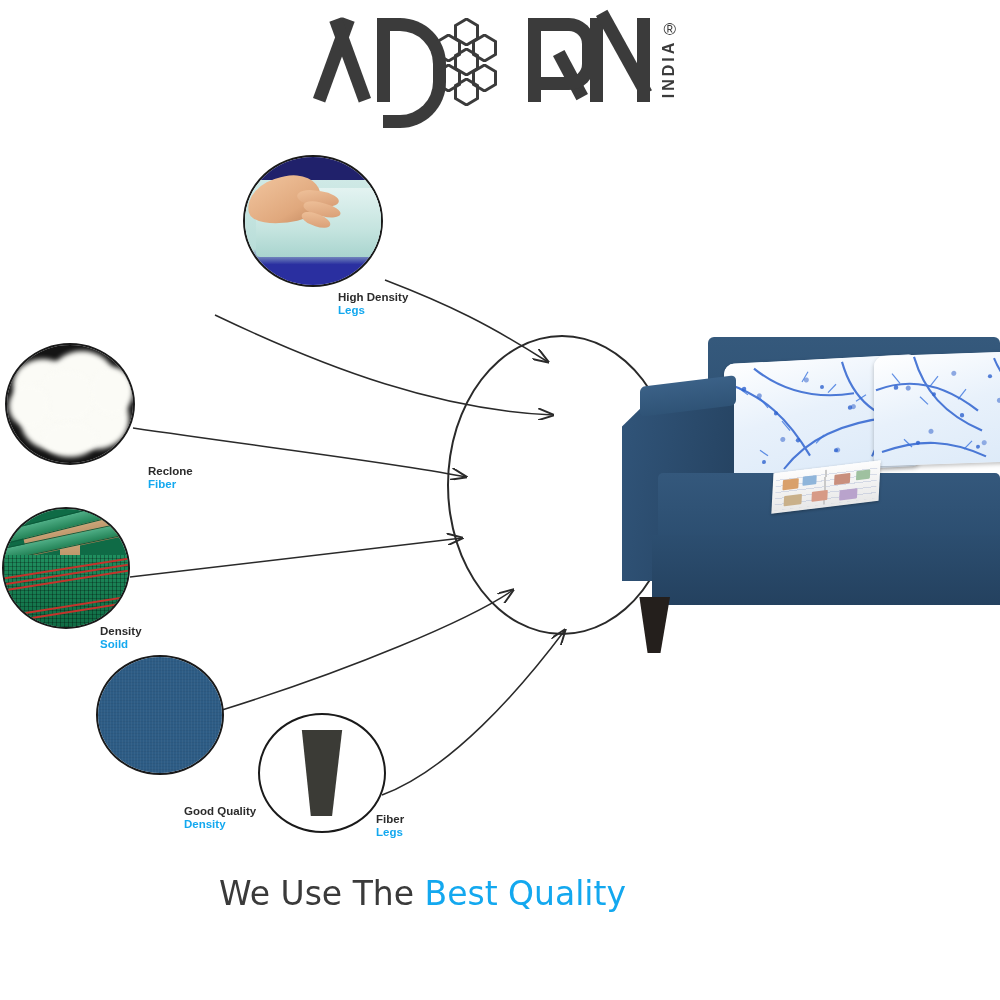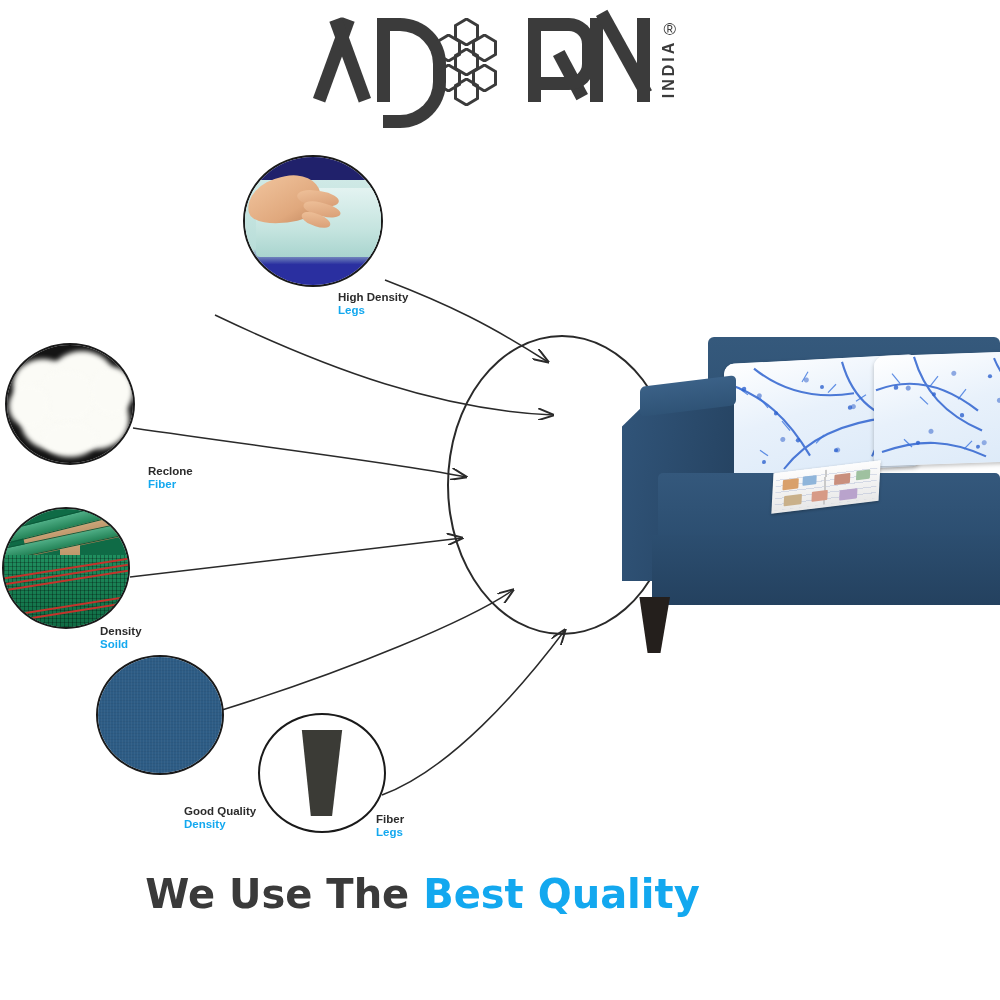--- a/index.html
+++ b/index.html
@@ -188,21 +188,21 @@
   .mag-spread{position:absolute;inset:3px;
     background:
       linear-gradient(90deg, transparent 48%, #c9c9c9 48%, #c9c9c9 50%, transparent 50%),
       repeating-linear-gradient(0deg, transparent 0 5px, rgba(120,140,190,.25) 5px 6px);}
   .mag-pic{position:absolute;border-radius:1px;}
 
   
   #tagline{position:absolute;left:0;top:872px;width:1000px;}
   .tag-line{
     font-family:"DejaVu Sans", sans-serif;
-    font-size: 40px; font-weight: bold; color:#3a3a3a;
+    font-size: 33px; font-weight: normal; color:#3a3a3a;
     line-height: 44px; white-space: nowrap;
   }
   #tag-line-1{ text-align:center; padding-right: 155px; }
   #tag-line-2{ text-align:center; padding-left: 175px; }
   .hl{ color:#13a8ef; }
 </style>
 </head>
 <body>
 
 <div id="page">

